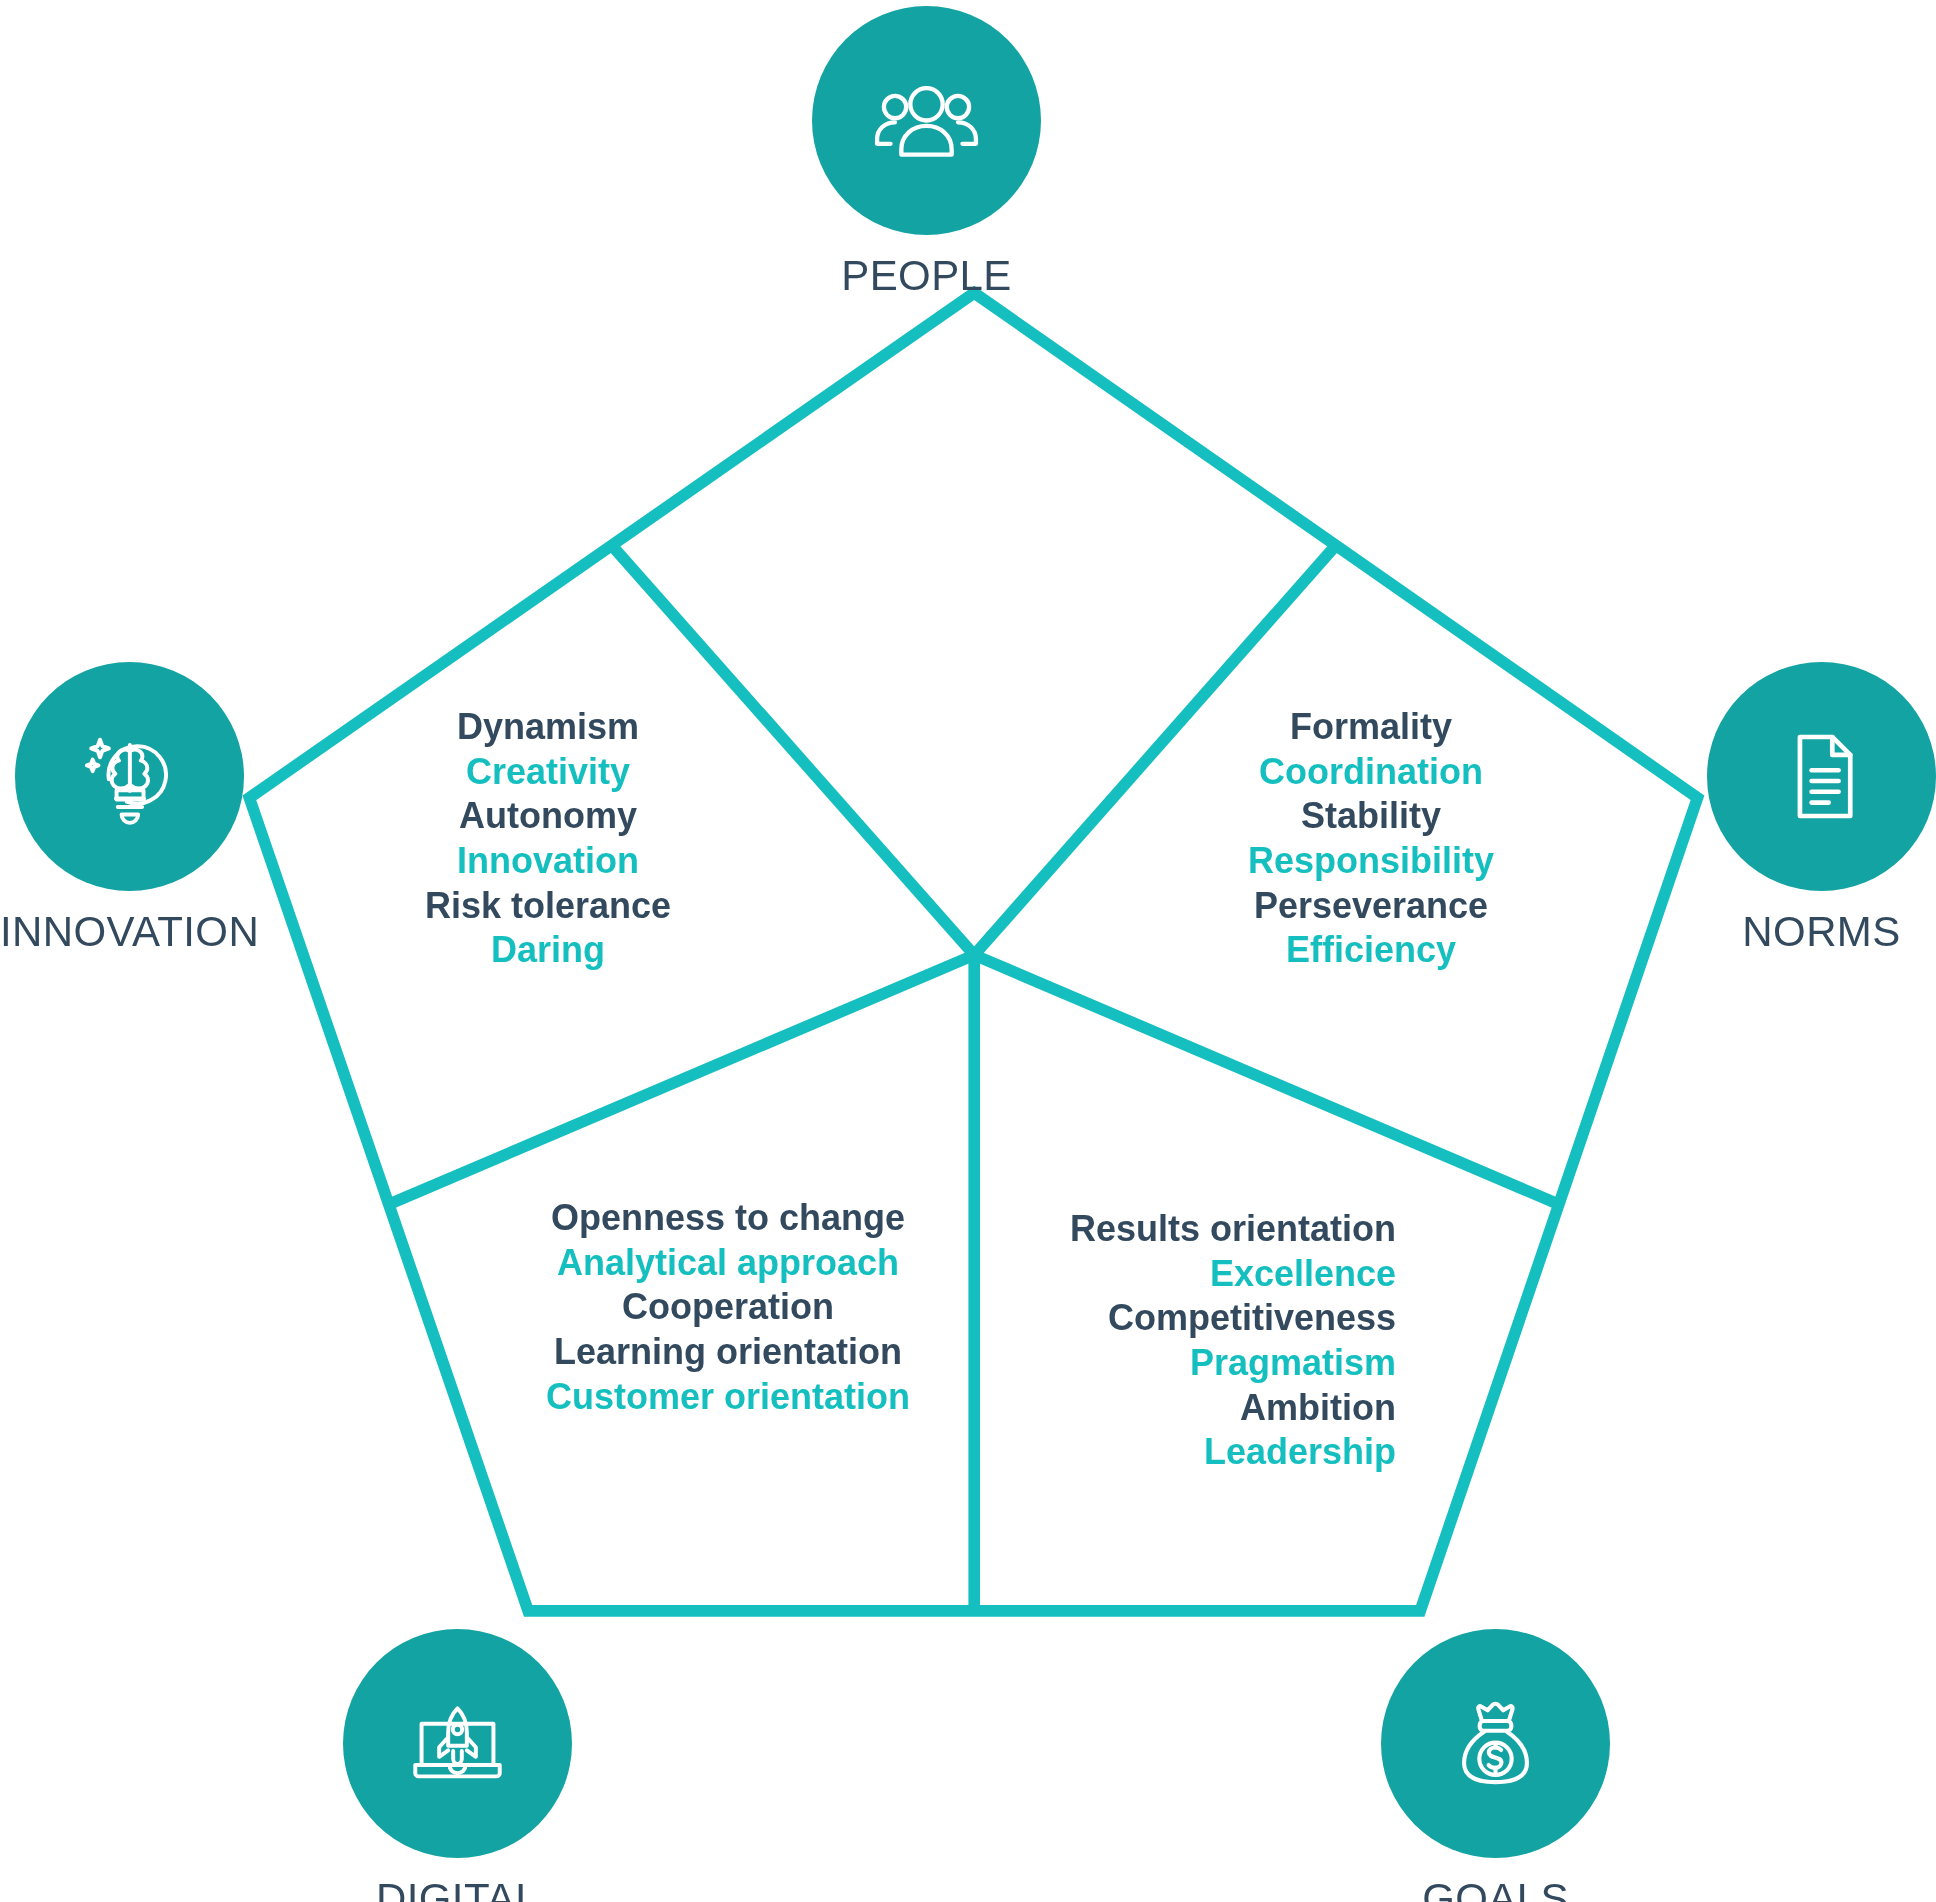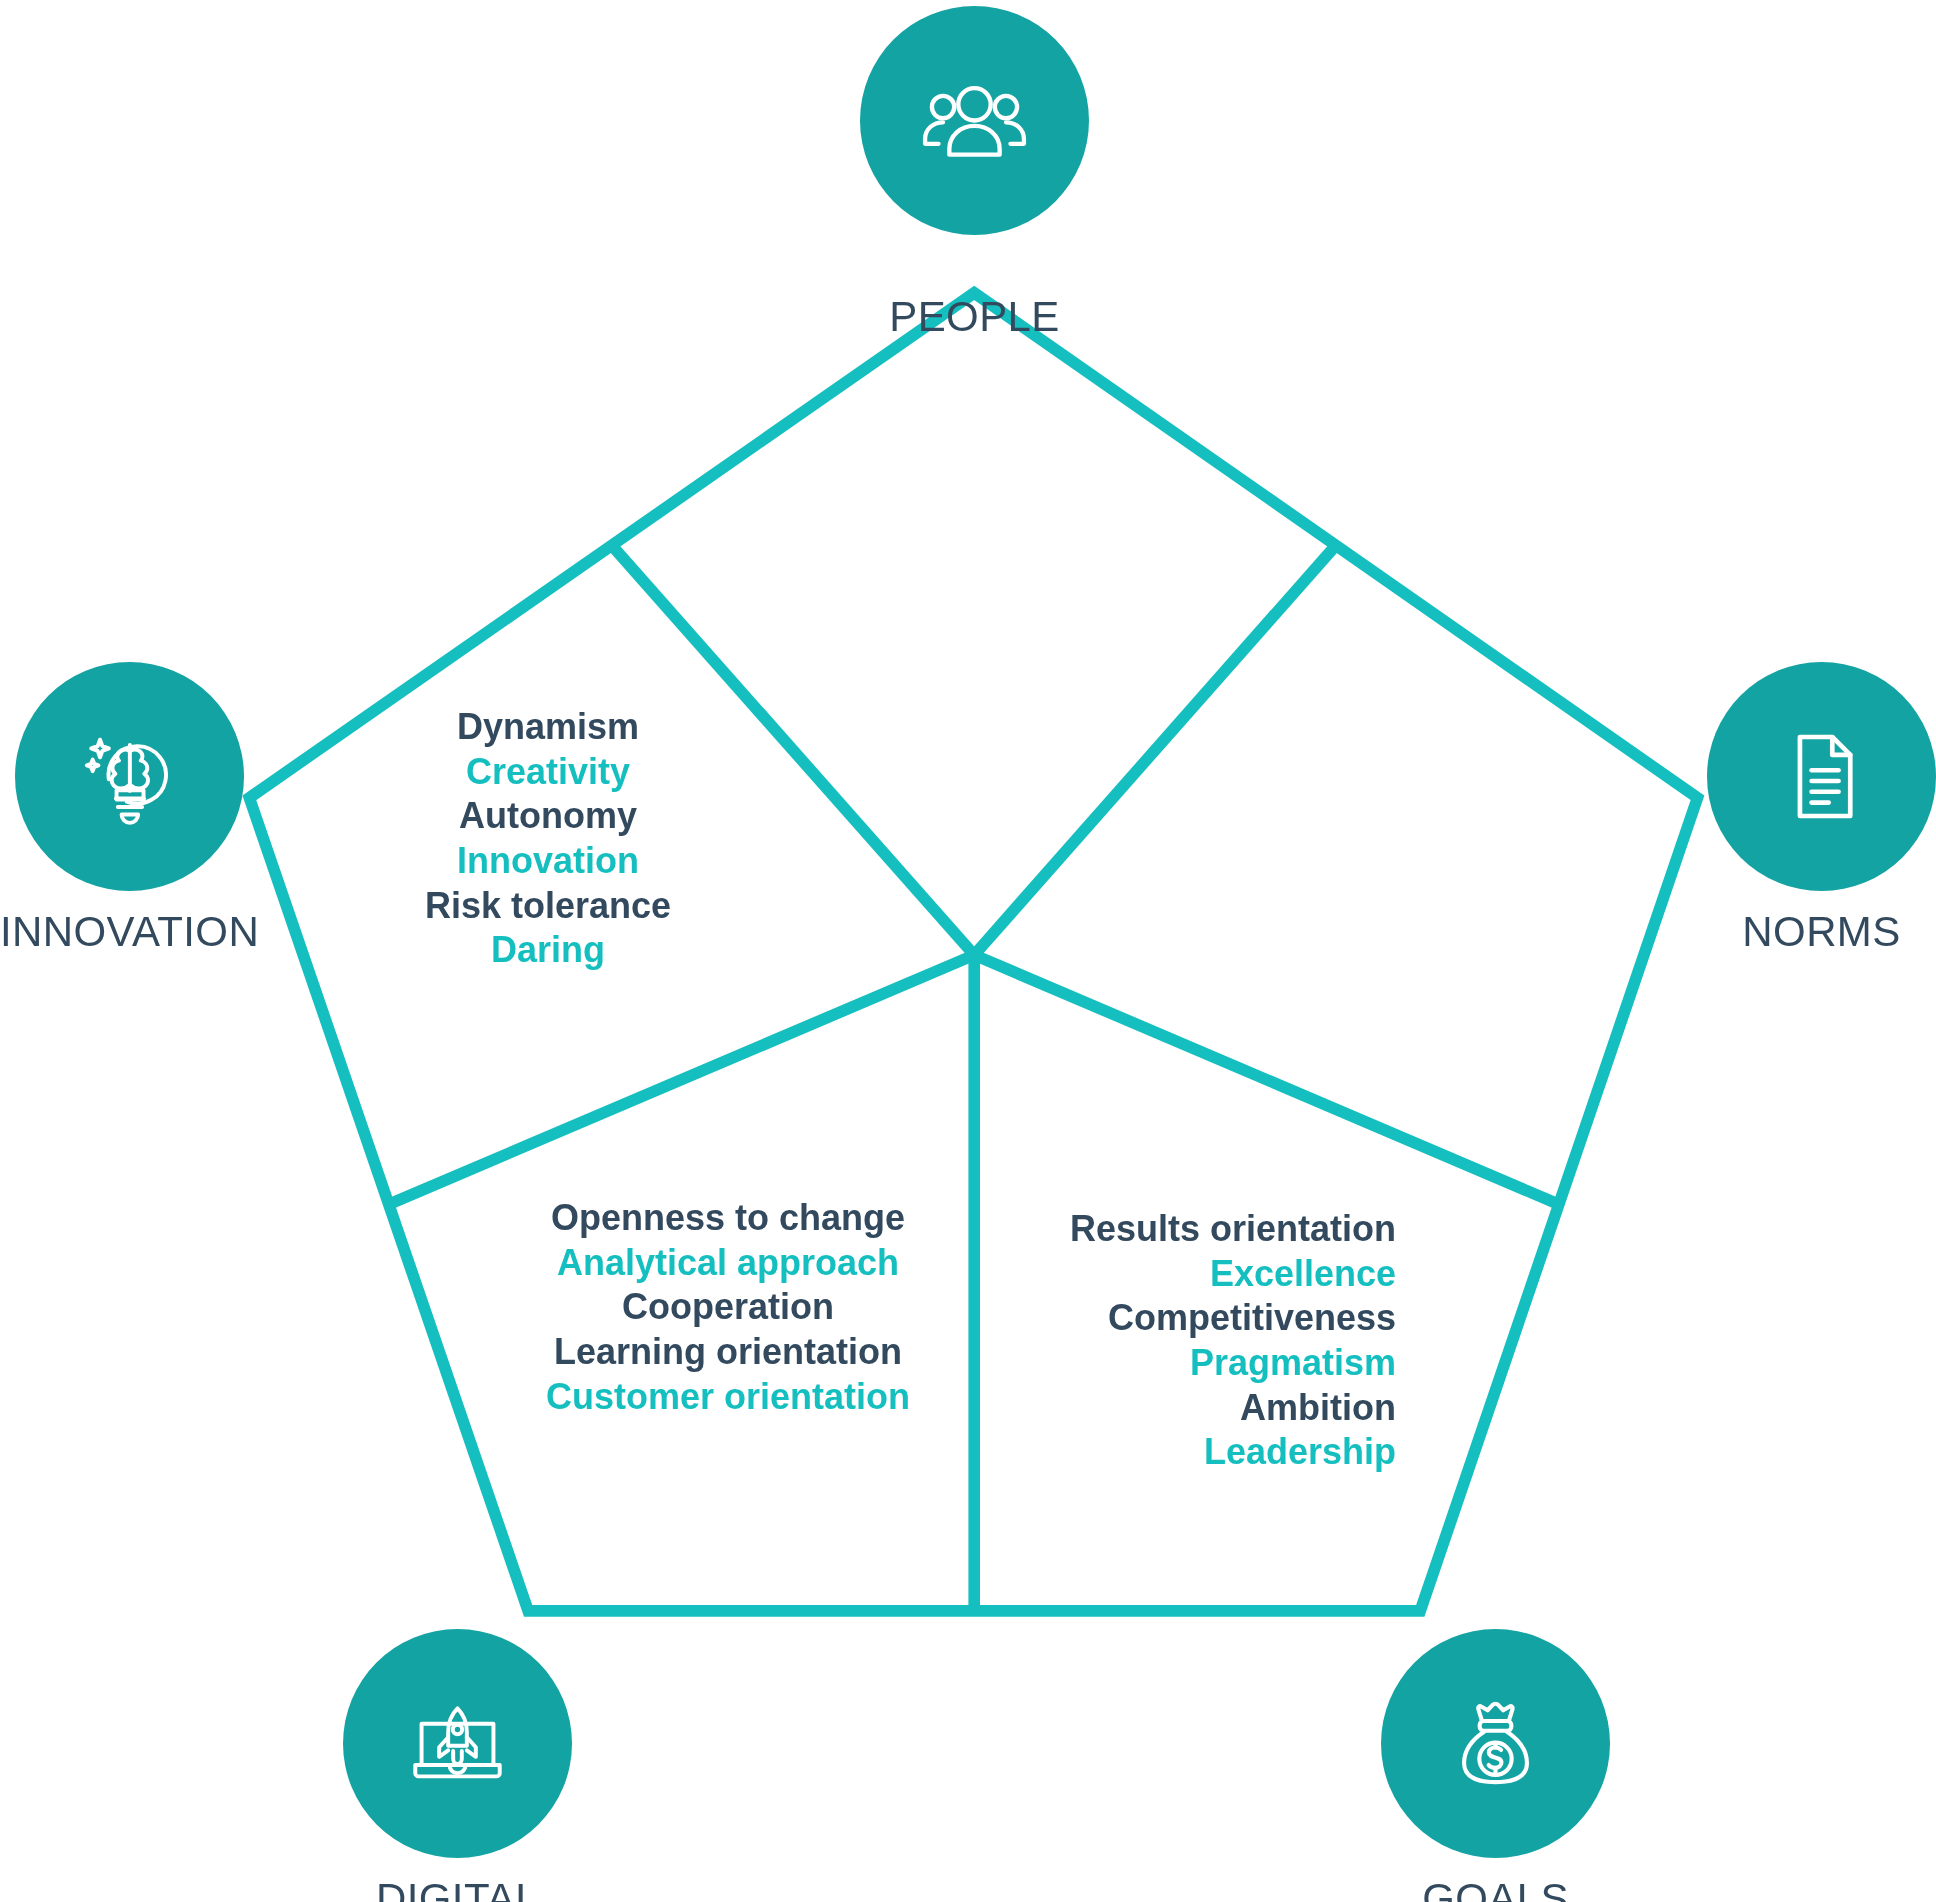--- a/index.html
+++ b/index.html
@@ -49,21 +49,21 @@
   .node-label {
     margin-top: 20px;
     font-size: 42px;
     letter-spacing: 0.4px;
     color: #32495e;
     white-space: nowrap;
     line-height: 1;
   }
 
   
-  #node-people     { left: 860px; top: 6.2px; gap: 41px; }
+  #node-people     { left: 812px; top: 6.2px; }
   #node-innovation { left: 0px;    top: 662px; }
   #node-norms      { left: 1707px; top: 662px; }
   #node-digital    { left: 343px;  top: 1629px; }
   #node-goals      { left: 1381px; top: 1629px; }
 
   
   .seg {
     position: absolute;
     text-align: center;
     font-weight: bold;
@@ -100,20 +100,28 @@
     </g>
   </svg>
 
   <div class="seg" id="seg-innovation">
       <span class="v dark">Dynamism</span>
       <span class="v teal">Creativity</span>
       <span class="v dark">Autonomy</span>
       <span class="v teal">Innovation</span>
       <span class="v dark">Risk tolerance</span>
       <span class="v teal">Daring</span>
+    </div>
+  <div class="seg" id="seg-norms">
+      <span class="v dark">Formality</span>
+      <span class="v teal">Coordination</span>
+      <span class="v dark">Stability</span>
+      <span class="v teal">Responsibility</span>
+      <span class="v dark">Perseverance</span>
+      <span class="v teal">Efficiency</span>
     </div>
   <div class="seg" id="seg-digital">
       <span class="v dark">Openness to change</span>
       <span class="v teal">Analytical approach</span>
       <span class="v dark">Cooperation</span>
       <span class="v dark">Learning orientation</span>
       <span class="v teal">Customer orientation</span>
     </div>
   <div class="seg" id="seg-goals">
       <span class="v dark">Results orientation</span>

